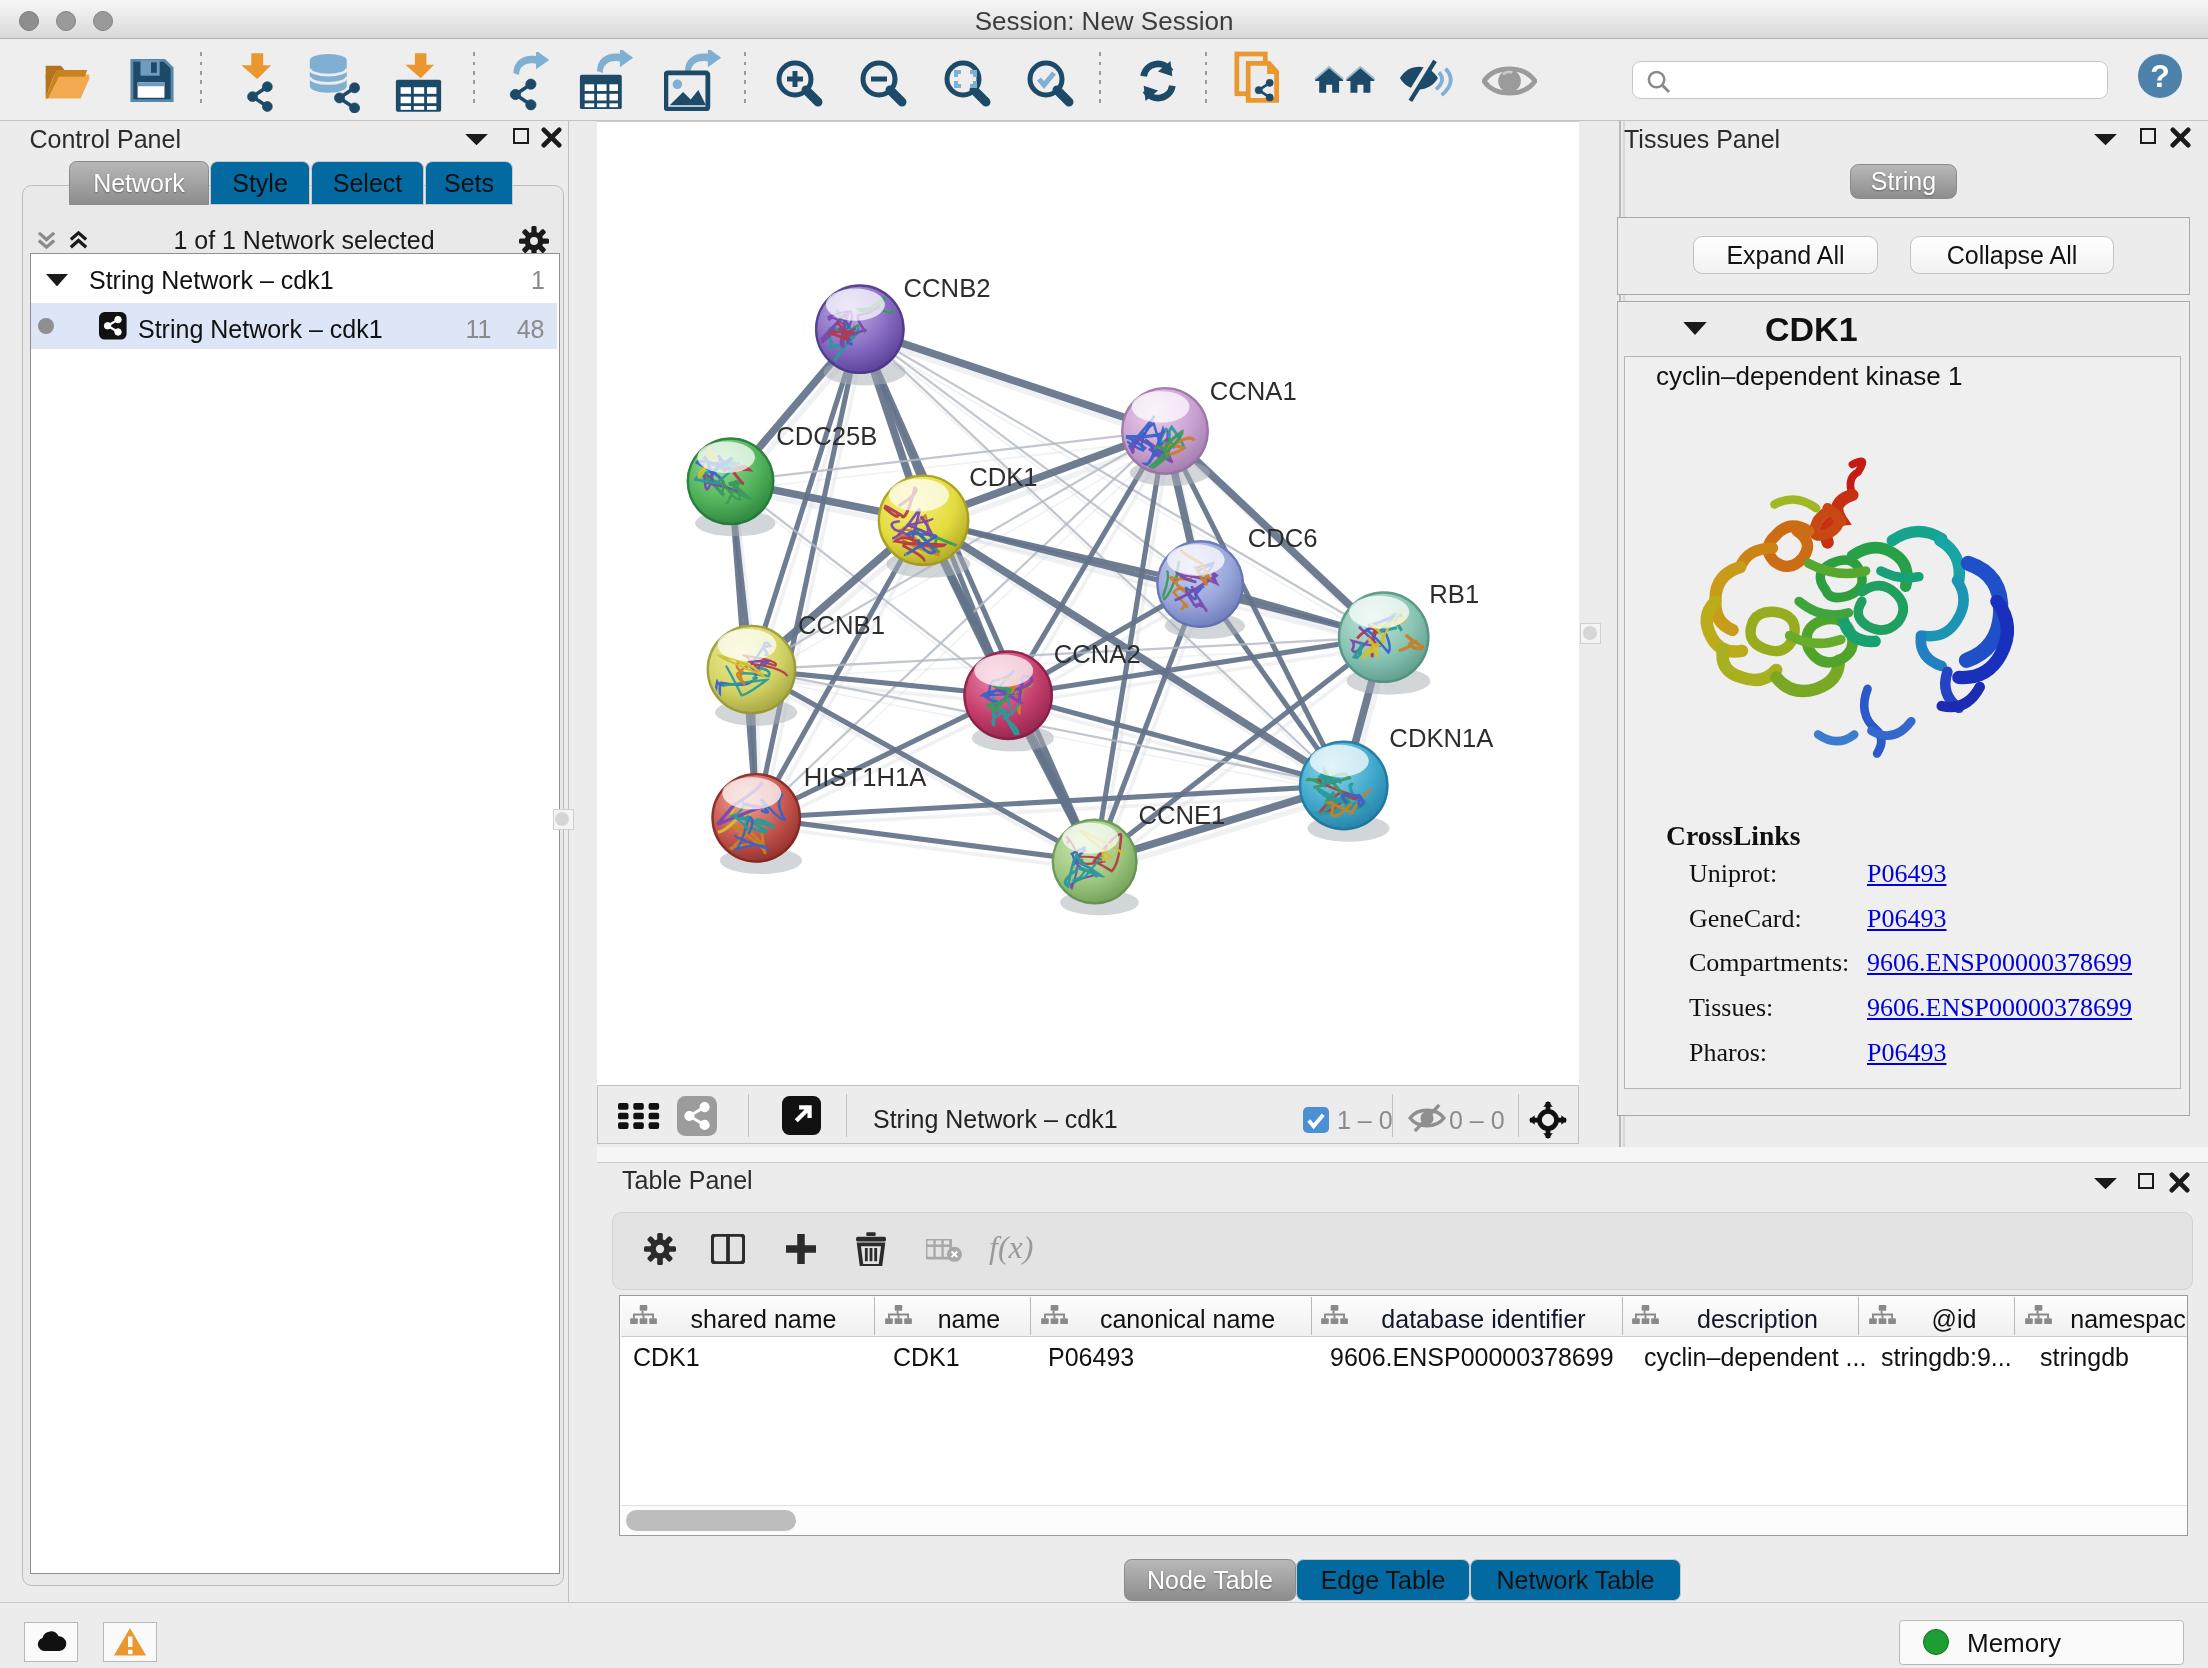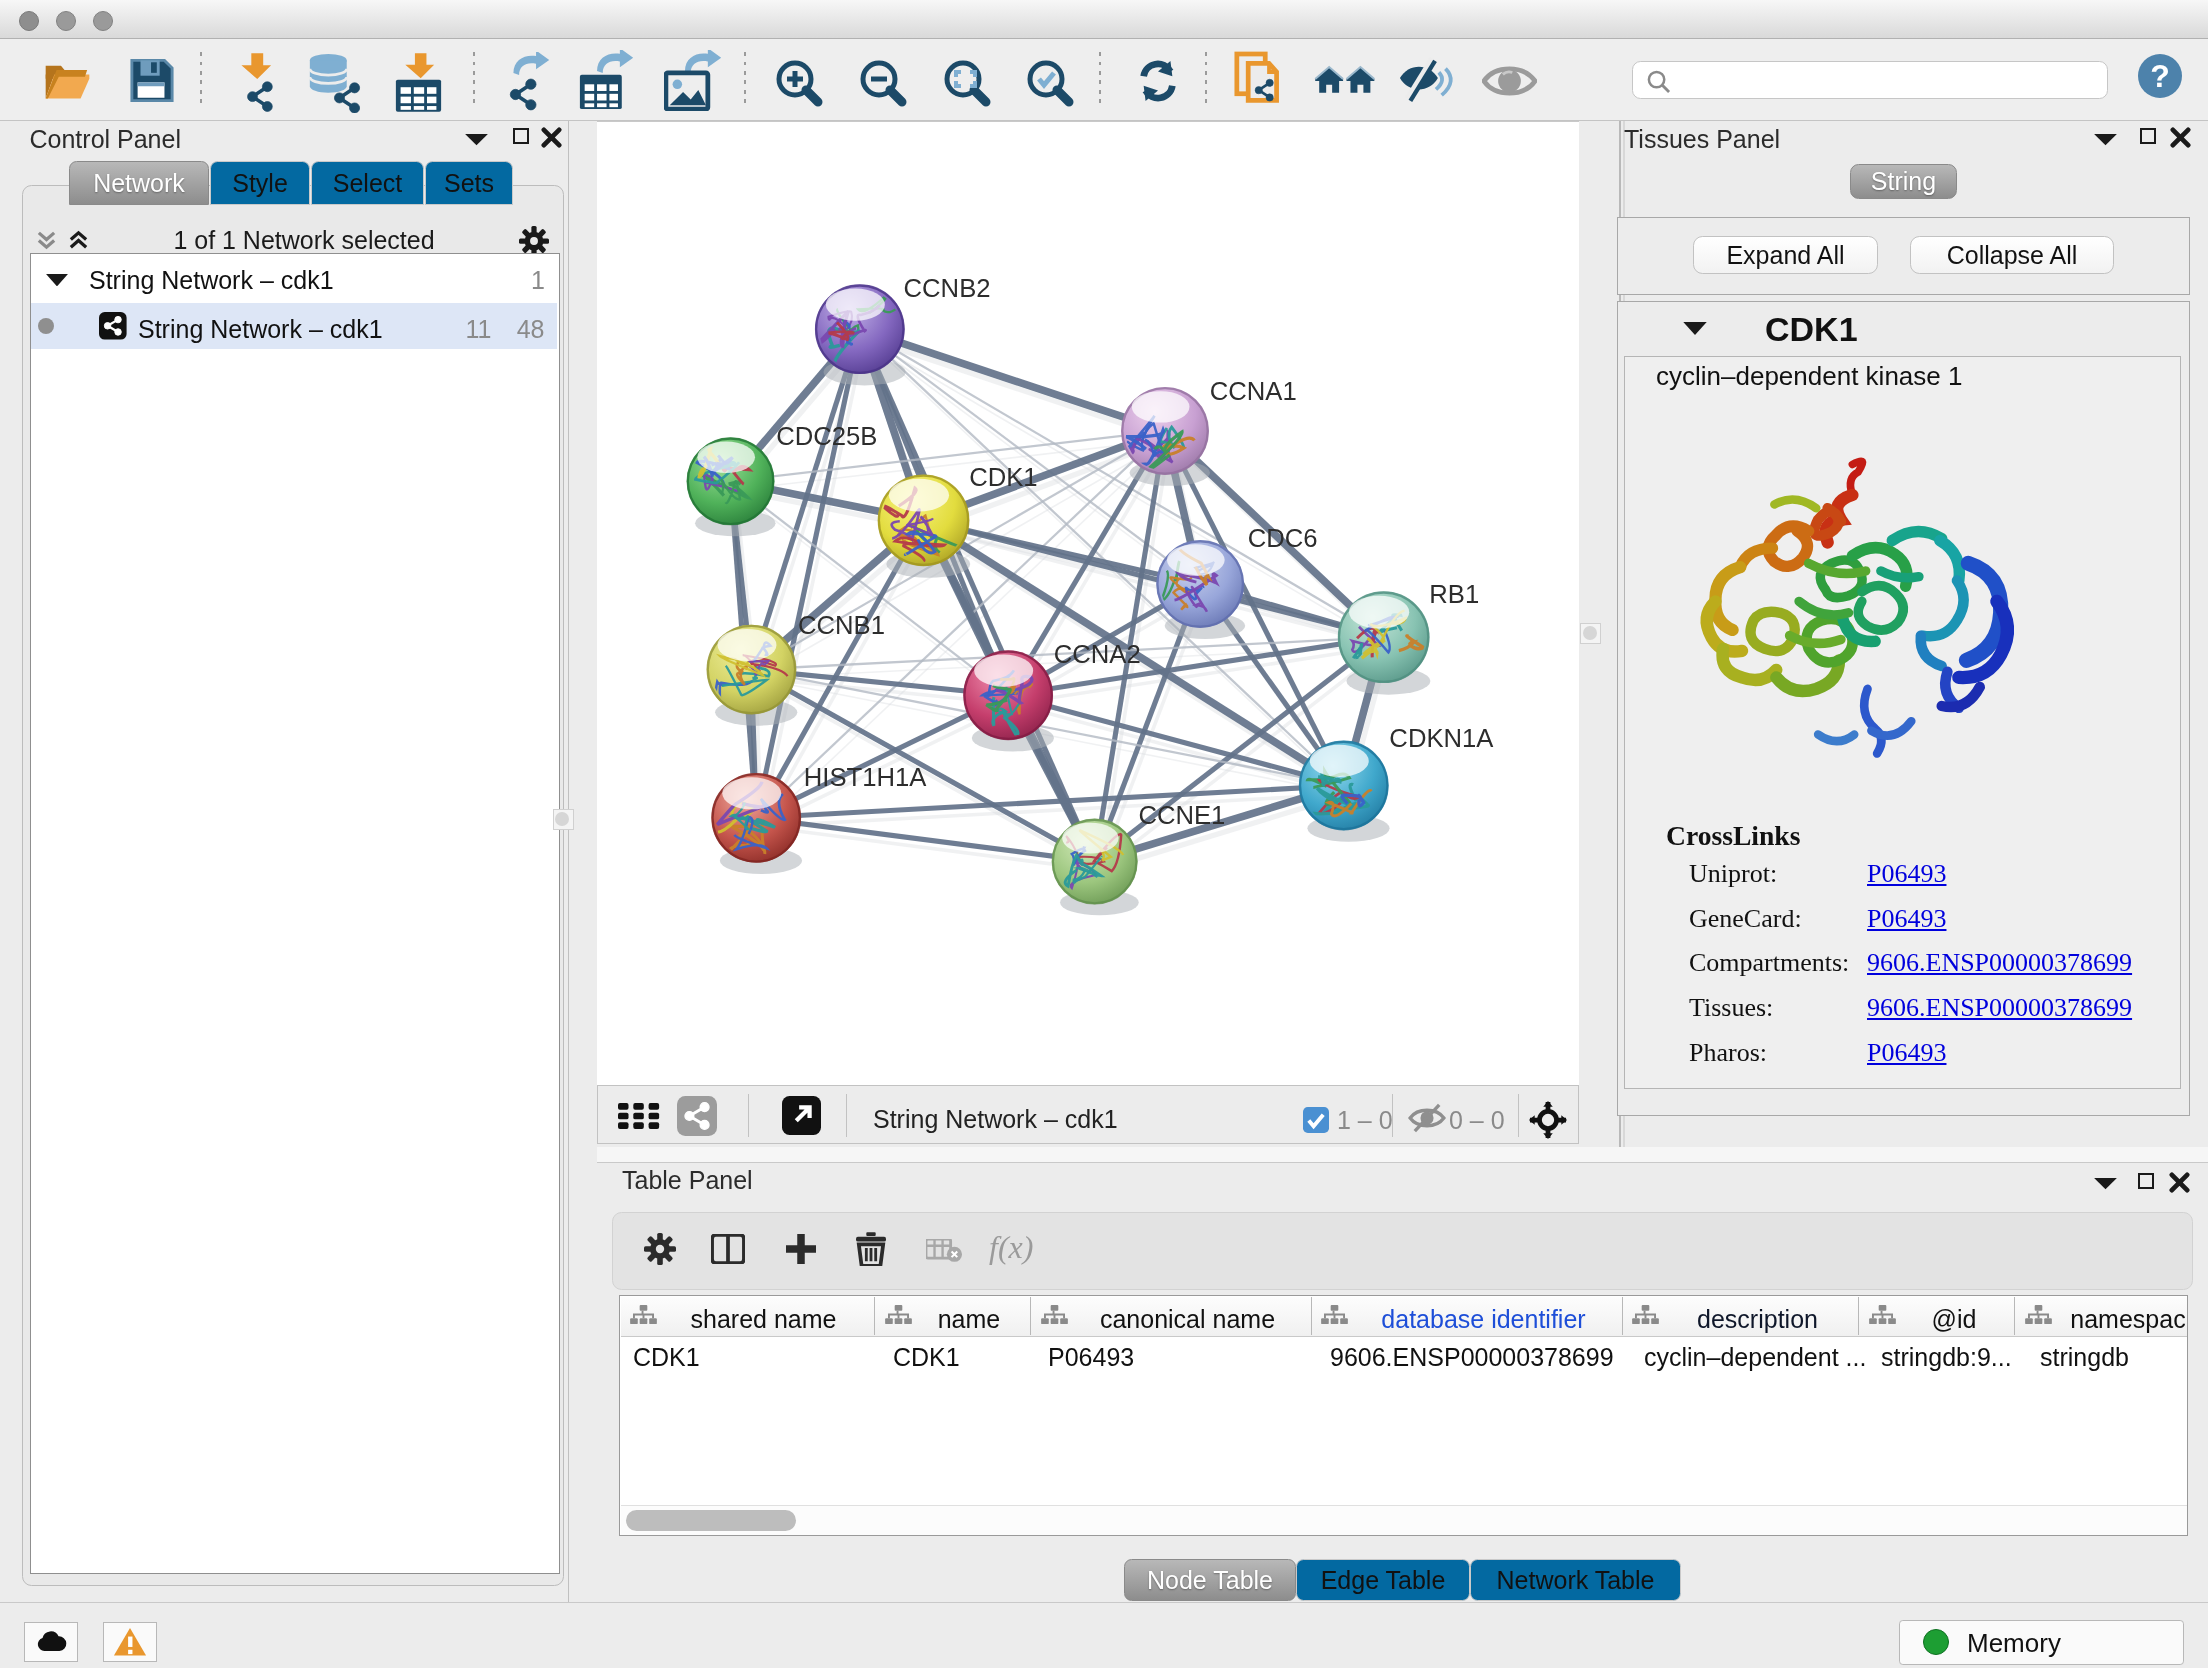--- a/index.html
+++ b/index.html
@@ -9,20 +9,21 @@
 .tab.sel{background:linear-gradient(#b8b8b8,#8d8d8d);color:#fff;border-color:#8a8a8a;text-shadow:0 1px 1.9px rgba(0,0,0,.35)}
 .btn{position:absolute;background:linear-gradient(#ffffff,#f2f2f2);border:1px solid #c2c2c2;border-radius:9.5px;text-align:center;font-size:25px;color:#111}
 .link{color:#0000dd;text-decoration:underline}
 .serif{font-family:"Liberation Serif",serif}
 </style></head><body>
 
 <div class="abs" style="left:0;top:0;width:2208px;height:39px;background:linear-gradient(#f7f7f7,#d9d9d9);border-bottom:1px solid #b1b1b1">
  <div class="abs" style="left:19px;top:11.4px;width:20px;height:20px;border-radius:50%;background:#8e8e8e;border:1px solid #7a7a7a"></div>
  <div class="abs" style="left:56px;top:11.4px;width:20px;height:20px;border-radius:50%;background:#9a9a9a;border:1px solid #828282"></div>
  <div class="abs" style="left:93px;top:11.4px;width:20px;height:20px;border-radius:50%;background:#9a9a9a;border:1px solid #828282"></div>
+ <div class="abs" style="left:0;top:5.7px;width:2208px;text-align:center;font-size:26px;font-weight:500;color:#3c3c3c">Session: New Session</div>
 </div>
 
 <div class="abs" style="left:0;top:39px;width:2208px;height:82px;background:#eeeeee;border-bottom:1.9px solid #c4c4c4"></div>
 <svg class="abs" style="left:41px;top:57px" width="53" height="48" viewBox="0 0 48 44">
     <path d="M4 8 h14 l5 6 h14 v6 H4 z" fill="#b5741c"></path>
     <path d="M4 8 v30 l8-22 h-8" fill="#b5741c"></path>
     <path d="M4 38 L12 16 h32 v4 L36 38 Z" fill="#f2a94f"></path>
     <path d="M4 38 L14 12 h28 l-2 6 H16 L6 38 Z" fill="#c8821f"></path>
   </svg>
 <svg class="abs" style="left:129px;top:56px" width="46" height="49" viewBox="0 0 48 48">
@@ -896,21 +897,21 @@
 <div class="abs" style="left:1311px;top:1297px;width:1px;height:38px;background:#b8b8b8"></div>
 <svg class="abs" style="left:1321px;top:1305px" width="27" height="21" viewBox="0 0 28 22">
     <g fill="#8a8a8a">
       <rect x="10" y="0" width="8" height="6" rx="1"></rect>
       <rect x="0" y="14" width="8" height="6" rx="1"></rect>
       <rect x="10" y="14" width="8" height="6" rx="1"></rect>
       <rect x="20" y="14" width="8" height="6" rx="1"></rect>
       <path d="M13 6 v4 M4 14 v-4 h20 v4 M14 10 v4" stroke="#8a8a8a" stroke-width="2" fill="none"></path>
     </g>
   </svg>
-<div class="abs" style="left:1349px;top:1305px;width:269px;text-align:center;font-size:25px;color:#1d4ed8;overflow:hidden;white-space:nowrap">database identifier</div>
+<div class="abs" style="left:1349px;top:1305px;width:269px;text-align:center;font-size:25px;color:#0f172a;overflow:hidden;white-space:nowrap">database identifier</div>
 <div class="abs" style="left:1622px;top:1297px;width:1px;height:38px;background:#b8b8b8"></div>
 <svg class="abs" style="left:1632px;top:1305px" width="27" height="21" viewBox="0 0 28 22">
     <g fill="#8a8a8a">
       <rect x="10" y="0" width="8" height="6" rx="1"></rect>
       <rect x="0" y="14" width="8" height="6" rx="1"></rect>
       <rect x="10" y="14" width="8" height="6" rx="1"></rect>
       <rect x="20" y="14" width="8" height="6" rx="1"></rect>
       <path d="M13 6 v4 M4 14 v-4 h20 v4 M14 10 v4" stroke="#8a8a8a" stroke-width="2" fill="none"></path>
     </g>
   </svg>

